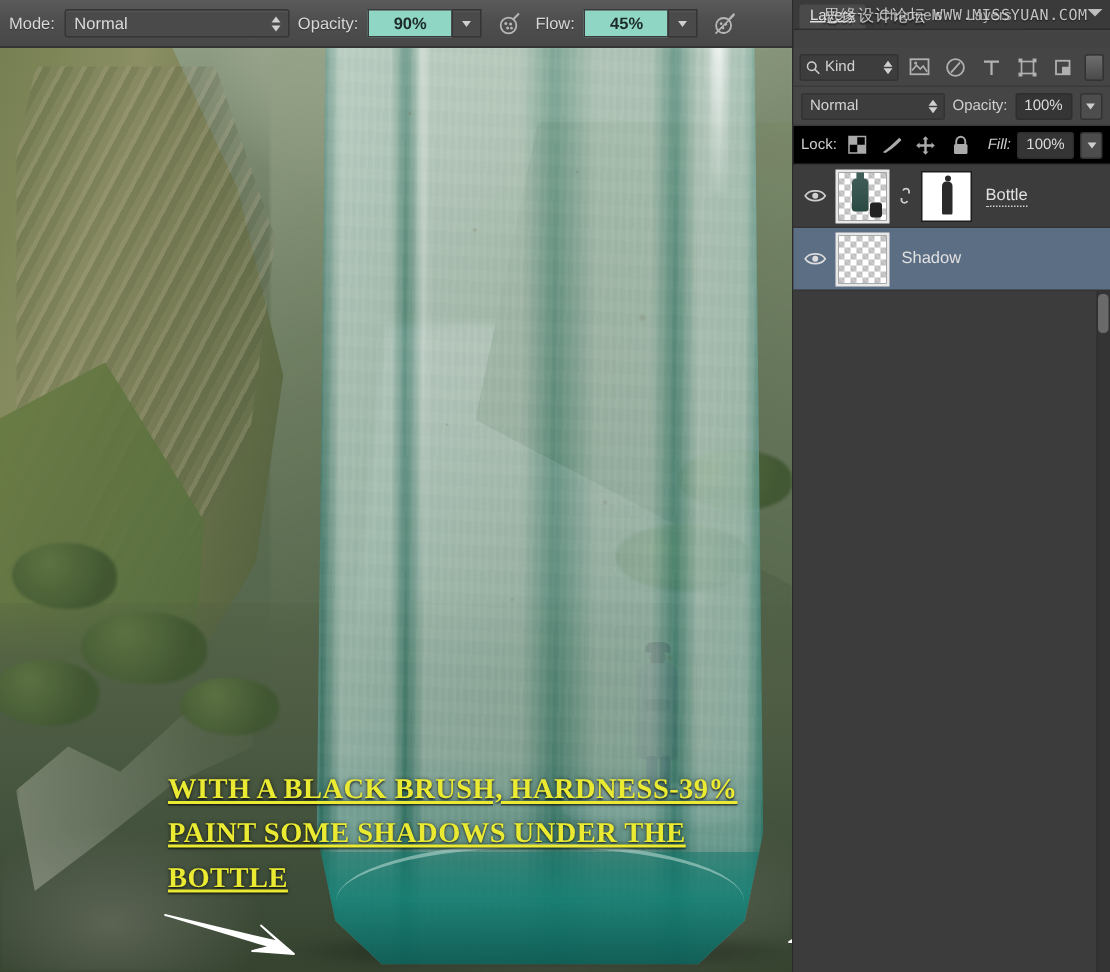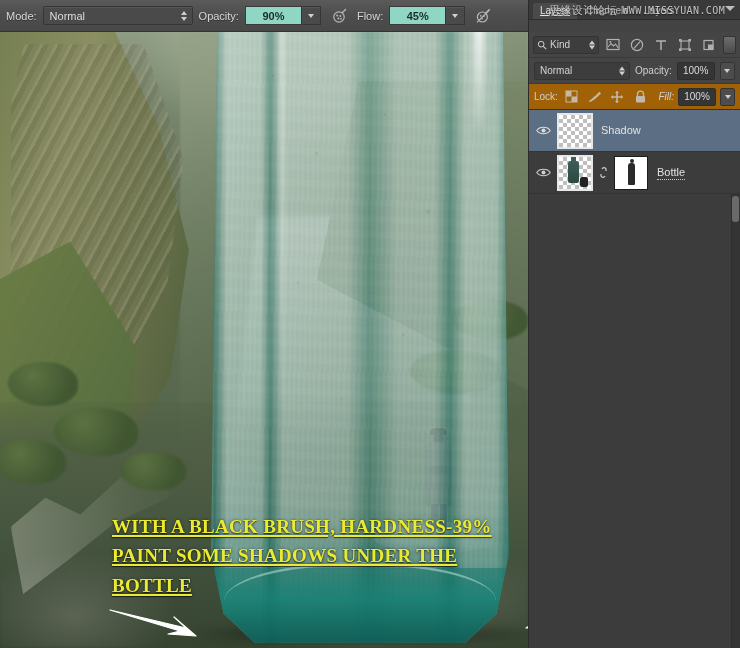--- a/index.html
+++ b/index.html
@@ -283,21 +283,21 @@
   .pct-field{
     width:38px; height:18px; background:#353535; border:1px solid #2e2e2e; border-radius:2px;
     display:flex; align-items:center; justify-content:center; color:#dcdcdc; font-size:10px;
   }
   .pct-arrow{
     width:15px;height:18px; background:#4d4d4d;border:1px solid #333;border-radius:2px;
     display:flex;align-items:center;justify-content:center;
   }
 
   .lock-row{
-    height:26px; background:#a16207; border-bottom:1px solid #333;
+    height:26px; background:#000000; border-bottom:1px solid #333;
     display:flex; align-items:center; padding:0 5px; gap:4px;
   }
   .lock-label{ color:#cfcfcf; font-size:10px; }
   .lbtn{ width:19px;height:19px; display:flex;align-items:center;justify-content:center; opacity:.85;}
 
   .layer-list{ background:#3c3c3c; flex:0 0 auto; position:relative; }
   .layer-row{
     height:42px; display:flex; align-items:center; gap:5px; padding:0 4px;
     border-bottom:1px solid #333; position:relative;
   }
@@ -563,53 +563,53 @@
       </div>
       <div class="pct-label" style="margin-left:auto;font-style:italic;">Fill:</div>
       <div class="pct-field">100%</div>
       <div class="pct-arrow">
           <i class="tri-dn"></i>
         </div>
     </div>
 
     <div class="layer-list">
 
+      <div class="layer-row">
+        <div class="eye">
+          <svg width="15" height="11" viewBox="0 0 15 11">
+            <path d="M.8 5.5 C3.5 1.2 11.5 1.2 14.2 5.5 C11.5 9.8 3.5 9.8 .8 5.5 Z" fill="none" stroke="#cfcfcf" stroke-width="1.1"></path>
+            <circle cx="7.5" cy="5.5" r="2" fill="#cfcfcf"></circle>
+          </svg>
+        </div>
+        <div class="thumb framed">
+          <div class="thumb-bottle"></div>
+          <div class="thumb-fig"></div>
+        </div>
+        <div class="link-ic">
+          <svg width="11" height="13" viewBox="0 0 11 13">
+            <path d="M4 3 A2.2 2.2 0 0 1 8 3 L8 5" fill="none" stroke="#cfcfcf" stroke-width="1.2"></path>
+            <path d="M7 10 A2.2 2.2 0 0 1 3 10 L3 8" fill="none" stroke="#cfcfcf" stroke-width="1.2"></path>
+          </svg>
+        </div>
+        <div class="mask-thumb">
+          <div class="mask-fig"></div>
+        </div>
+        <div class="layer-name">Bottle</div>
+      </div>
+
       <div class="layer-row selected">
         <div class="eye">
           <svg width="15" height="11" viewBox="0 0 15 11">
             <path d="M.8 5.5 C3.5 1.2 11.5 1.2 14.2 5.5 C11.5 9.8 3.5 9.8 .8 5.5 Z" fill="none" stroke="#dcdcdc" stroke-width="1.1"></path>
             <circle cx="7.5" cy="5.5" r="2" fill="#dcdcdc"></circle>
           </svg>
         </div>
         <div class="thumb framed"></div>
         <div class="layer-name plain">Shadow</div>
       </div>
-
-      <div class="layer-row">
-        <div class="eye">
-          <svg width="15" height="11" viewBox="0 0 15 11">
-            <path d="M.8 5.5 C3.5 1.2 11.5 1.2 14.2 5.5 C11.5 9.8 3.5 9.8 .8 5.5 Z" fill="none" stroke="#cfcfcf" stroke-width="1.1"></path>
-            <circle cx="7.5" cy="5.5" r="2" fill="#cfcfcf"></circle>
-          </svg>
-        </div>
-        <div class="thumb framed">
-          <div class="thumb-bottle"></div>
-          <div class="thumb-fig"></div>
-        </div>
-        <div class="link-ic">
-          <svg width="11" height="13" viewBox="0 0 11 13">
-            <path d="M4 3 A2.2 2.2 0 0 1 8 3 L8 5" fill="none" stroke="#cfcfcf" stroke-width="1.2"></path>
-            <path d="M7 10 A2.2 2.2 0 0 1 3 10 L3 8" fill="none" stroke="#cfcfcf" stroke-width="1.2"></path>
-          </svg>
-        </div>
-        <div class="mask-thumb">
-          <div class="mask-fig"></div>
-        </div>
-        <div class="layer-name">Bottle</div>
-      </div>
     </div>
 
     <div class="panel-rest">
       <div class="panel-scroll">
         <div class="scroll-thumb"></div>
       </div>
     </div>
   </div>
 </div>
 

